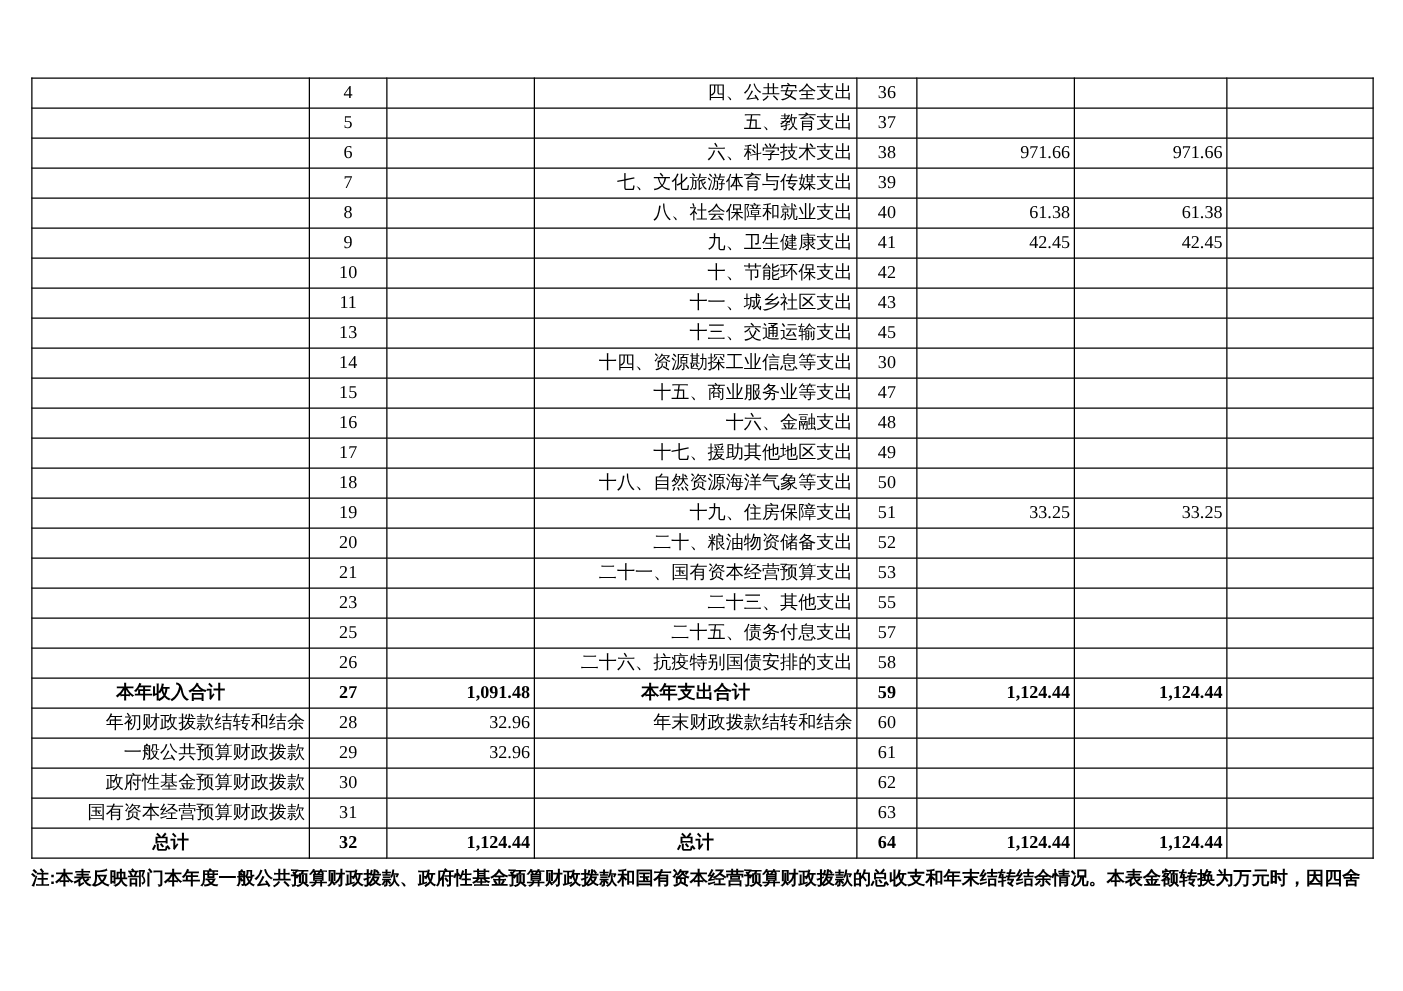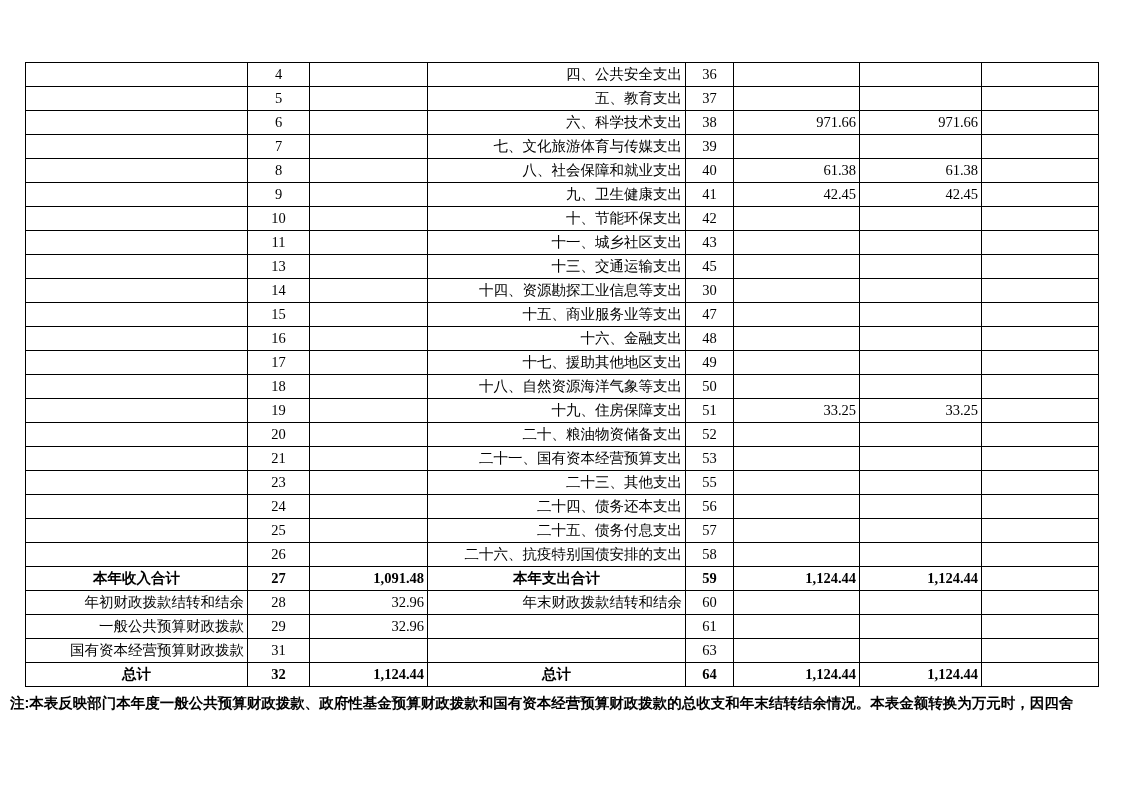--- a/index.html
+++ b/index.html
@@ -51,21 +51,21 @@
   col.c-amt2       { width: 122px; }
   col.c-amt3       { width: 117px; }
 
   .ctr { text-align: center; }
   .rgt { text-align: right; padding-right: 8px; }
   .lft { text-align: right; padding-left: 6px; }
   .bold { font-weight: bold; }
 
   .note {
     position: absolute;
-    left: 10px;
+    left: 25px;
     top: 692px;
     width: 1075px;
     font-size: 14.5px;
     line-height: 22px;
     font-family: "Liberation Sans", "DejaVu Sans", sans-serif;
     font-weight: bold;
     letter-spacing: 0px;
     color: #000;
   }
 </style>
@@ -261,30 +261,20 @@
             <td class="ctr">23</td>
             <td class="rgt"></td>
             <td class="lft">二十三、其他支出</td>
             <td class="ctr">55</td>
             <td class="rgt"></td>
             <td class="rgt"></td>
             <td class="rgt"></td>
           </tr>
           <tr>
             <td class="lft"></td>
-            <td class="ctr">24</td>
-            <td class="rgt"></td>
-            <td class="lft">二十四、债务还本支出</td>
-            <td class="ctr">56</td>
-            <td class="rgt"></td>
-            <td class="rgt"></td>
-            <td class="rgt"></td>
-          </tr>
-          <tr>
-            <td class="lft"></td>
             <td class="ctr">25</td>
             <td class="rgt"></td>
             <td class="lft">二十五、债务付息支出</td>
             <td class="ctr">57</td>
             <td class="rgt"></td>
             <td class="rgt"></td>
             <td class="rgt"></td>
           </tr>
           <tr>
             <td class="lft"></td>
@@ -320,20 +310,30 @@
             <td class="lft">一般公共预算财政拨款</td>
             <td class="ctr">29</td>
             <td class="rgt">32.96</td>
             <td class="lft"></td>
             <td class="ctr">61</td>
             <td class="rgt"></td>
             <td class="rgt"></td>
             <td class="rgt"></td>
           </tr>
           <tr>
+            <td class="lft">政府性基金预算财政拨款</td>
+            <td class="ctr">30</td>
+            <td class="rgt"></td>
+            <td class="lft"></td>
+            <td class="ctr">62</td>
+            <td class="rgt"></td>
+            <td class="rgt"></td>
+            <td class="rgt"></td>
+          </tr>
+          <tr>
             <td class="lft">国有资本经营预算财政拨款</td>
             <td class="ctr">31</td>
             <td class="rgt"></td>
             <td class="lft"></td>
             <td class="ctr">63</td>
             <td class="rgt"></td>
             <td class="rgt"></td>
             <td class="rgt"></td>
           </tr>
           <tr>

